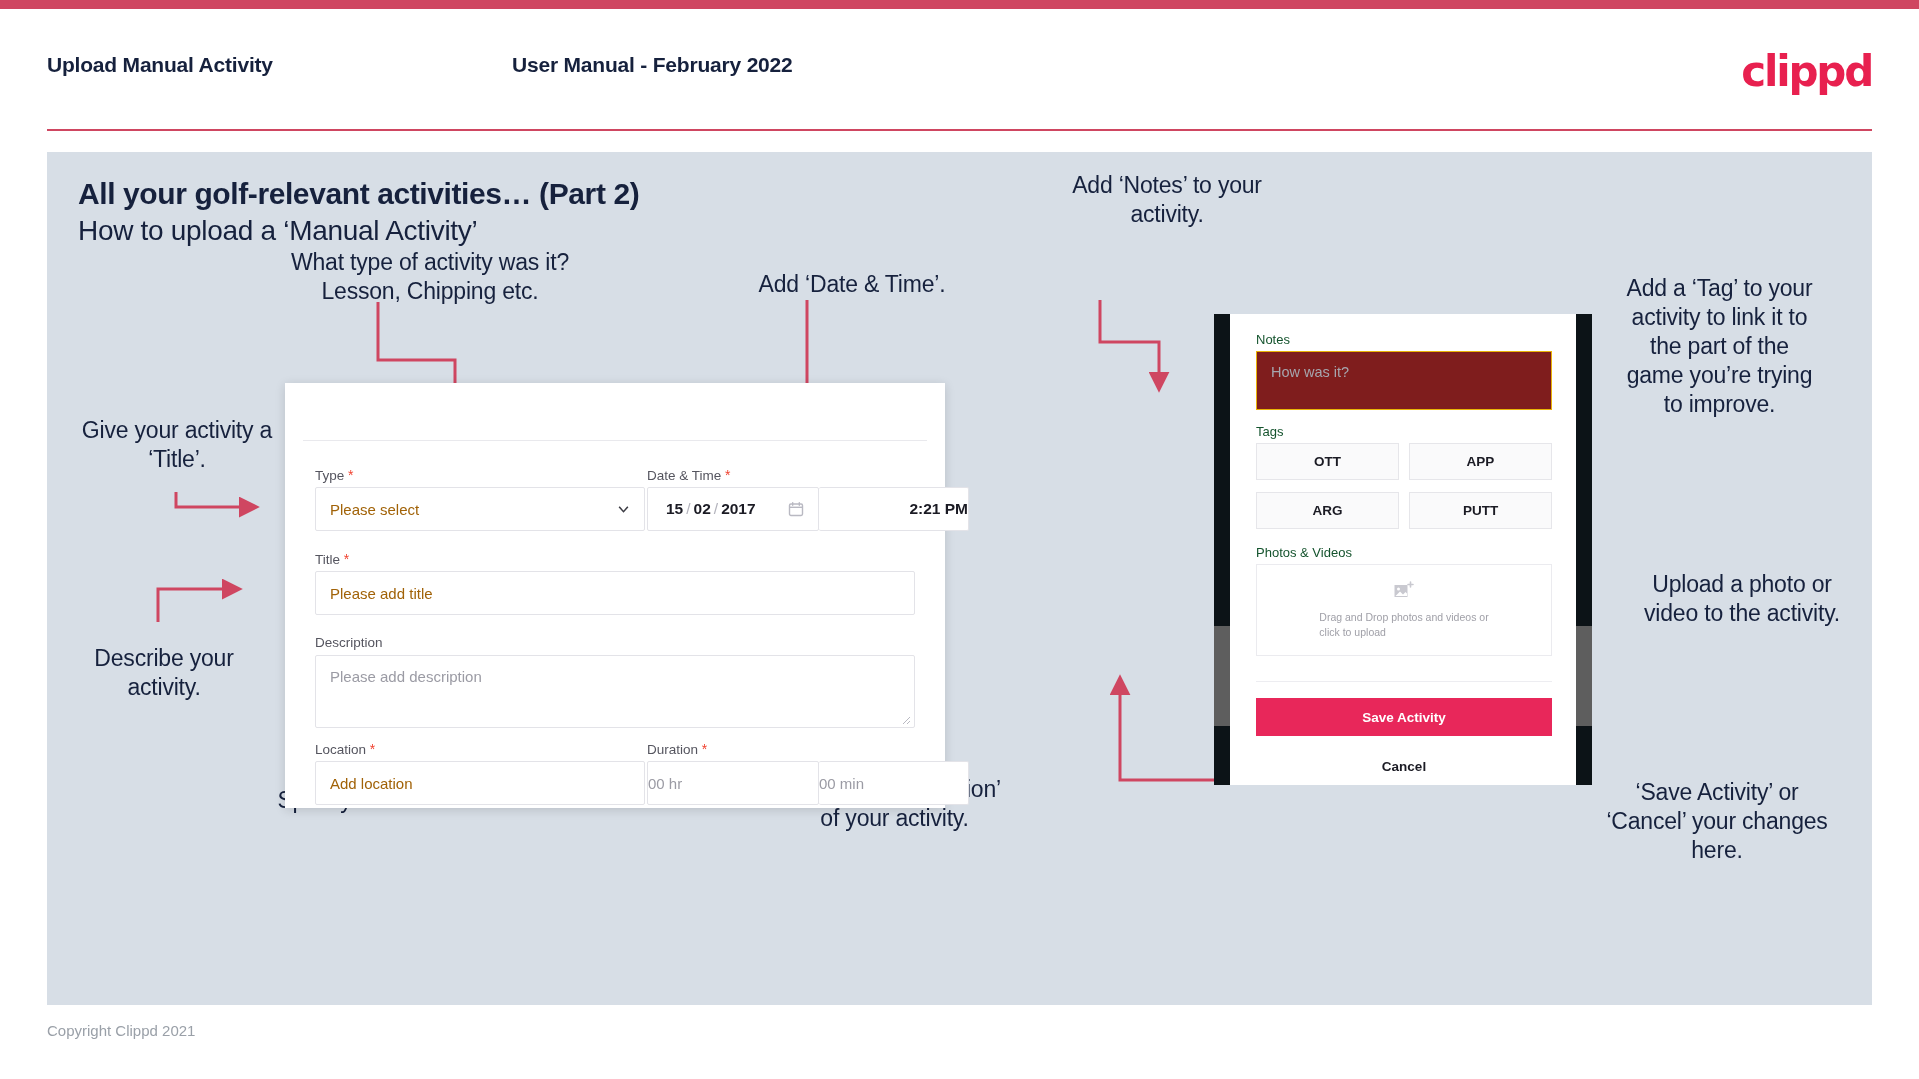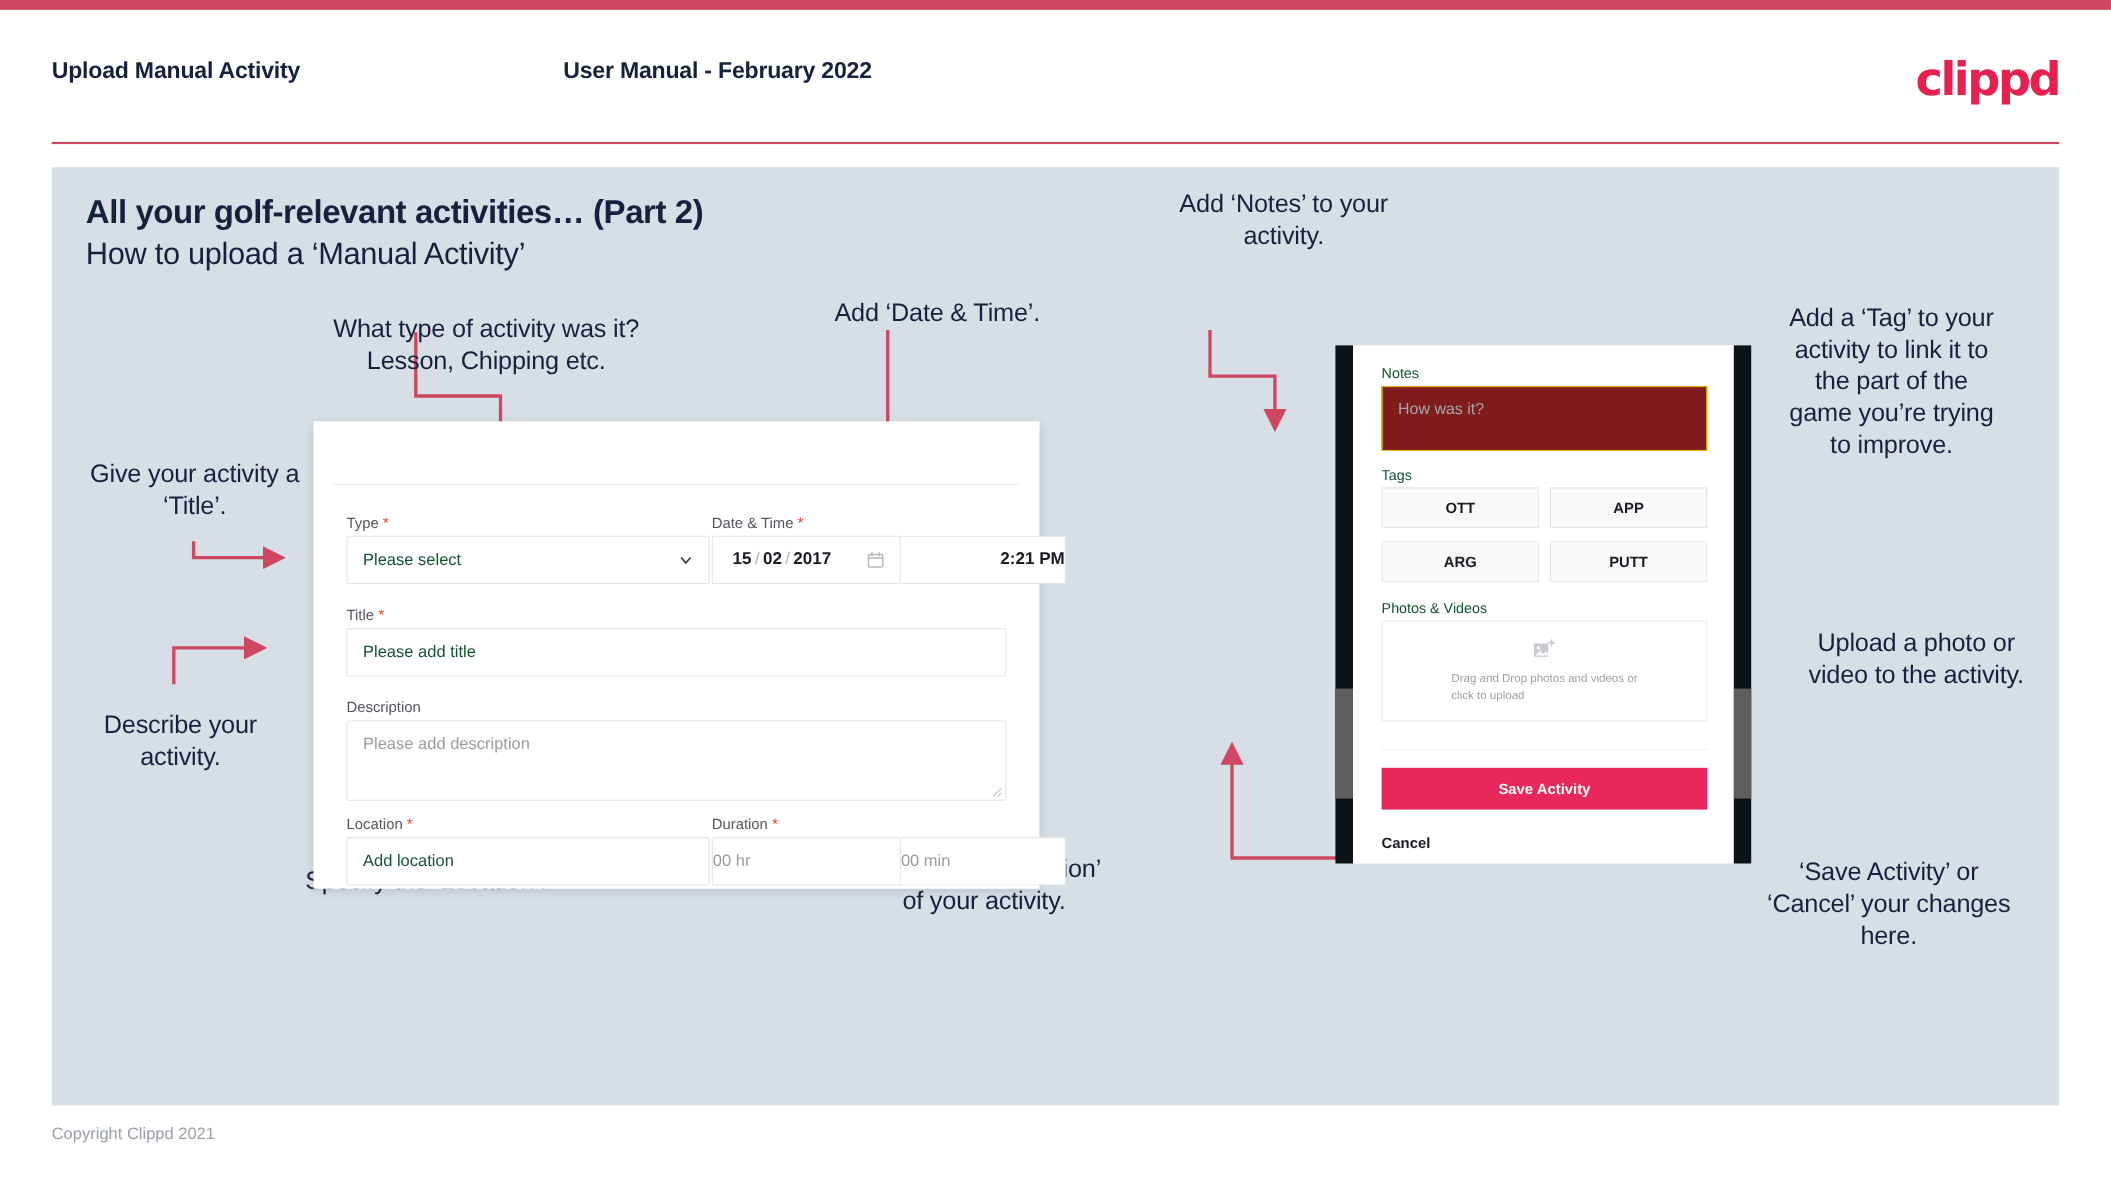--- a/index.html
+++ b/index.html
@@ -112,21 +112,21 @@
 
   .ctl {
     position: absolute;
     background: #ffffff;
     border: 1px solid #e3e3e8;
     border-radius: 2px;
   }
   .ctl-ph {
     position: absolute; left: 14px; top: 50%;
     transform: translateY(-50%);
-    font-size: 15px; color: #14532d;
+    font-size: 15px; color: #a16207;
   }
   .chev {
     position: absolute; right: 14px; top: 50%;
     transform: translateY(-50%);
     width: 13px; height: 13px;
   }
   .date-val {
     position: absolute; left: 18px; top: 50%;
     transform: translateY(-50%);
     font-size: 15.5px; color: #1b1b24; font-weight: 700;
@@ -214,21 +214,21 @@
   .save-btn {
     position: absolute;
     background: #e8275a;
     color: #ffffff; font-size: 13.5px; font-weight: 700;
     display: flex; align-items: center; justify-content: center;
     cursor: pointer;
   }
   .cancel-btn {
     position: absolute;
     color: #1b1b24; font-size: 13.5px; font-weight: 700;
-    cursor: pointer;
+    text-align: center; cursor: pointer;
   }
 
   
   .footer {
     position: absolute; left: 47px; top: 1022px;
     font-size: 15px; color: #9aa0a8;
   }
 </style>
 </head>
 <body>
@@ -270,21 +270,21 @@
       <path d="M334,628 L334,601 L288,601 L288,578"></path>
 
       <path d="M810,628 L810,601 L763,601 L763,578"></path>
 
       <path d="M1290,440 L1244,440 L1244,398 L1196,398"></path>
 
       <path d="M1195,628 L1073,628 L1073,527"></path>
     </g>
   </svg>
 
-  <div class="note" style="left:245px; top:96px; width:300px;margin-top:36px;">
+  <div class="note" style="left:233px; top:96px; width:300px;">
     <div>What type of activity was it?</div>
     <div>Lesson, Chipping etc.</div>
   </div>
 
   <div class="note" style="left:680px; top:118px; width:250px;">Add ‘Date &amp; Time’.</div>
 
   <div class="note" style="left:1000px; top:19px; width:240px;">
     <div>Add ‘Notes’ to your</div>
     <div>activity.</div>
   </div>

